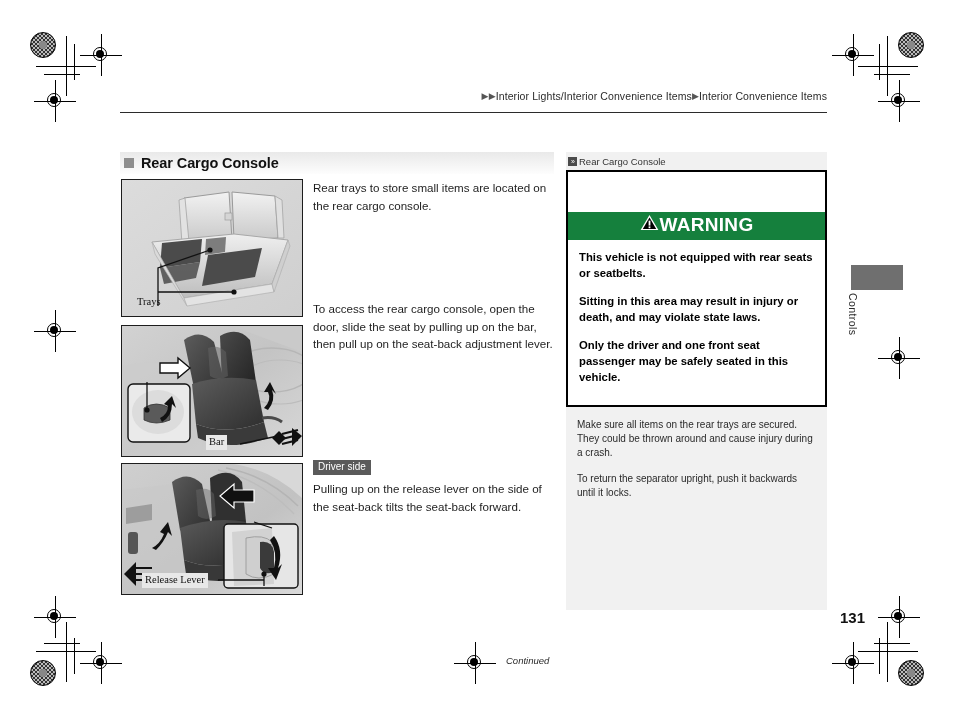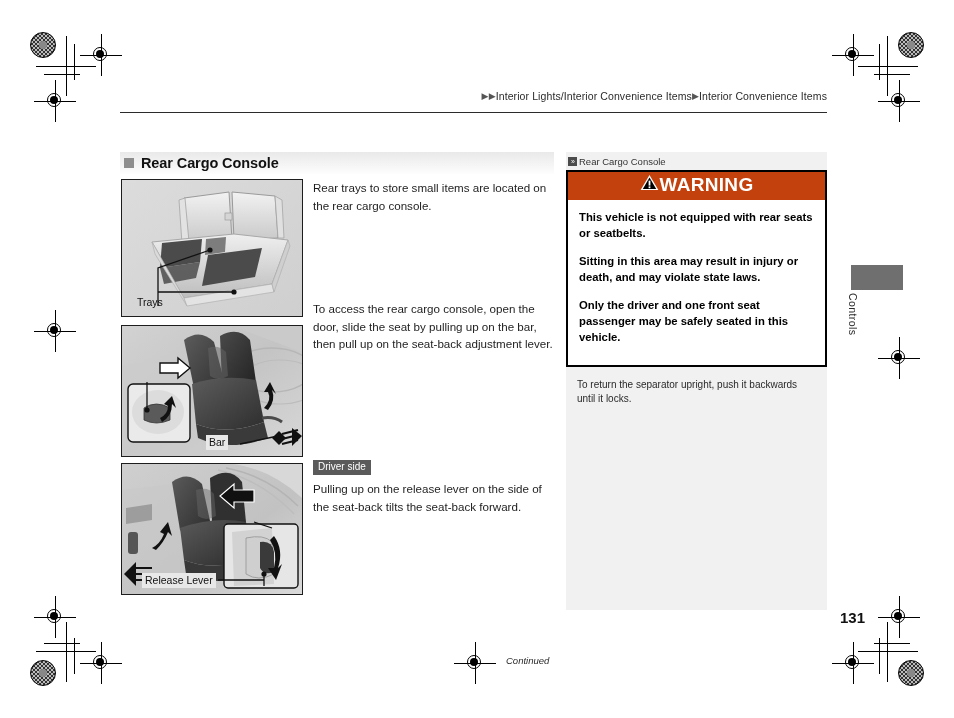--- a/index.html
+++ b/index.html
@@ -128,20 +128,21 @@
     color: #111;
     letter-spacing: -0.1px;
   }
   .fig {
     position: relative;
     width: 180px;
     border: 1px solid #1d1d1d;
     box-sizing: content-box;
     overflow: hidden;
     background: #a3a3a3;
+    font-family: Liberation Serif, serif;
   }
   .fig svg { display: block; }
 
   .body-text {
     position: absolute;
     font-size: 11.6px;
     line-height: 1.52;
     color: #1e1e1e;
     width: 243px;
     left: 313px;
@@ -184,30 +185,31 @@
     flex: none;
     letter-spacing: -1px;
   }
   .warn-box {
     margin: 0 0 0 0;
     border: 2px solid #000;
     background: #fff;
     box-sizing: border-box;
   }
   .warn-title {
-    background: #c2410c;
+    background: #15803d;
     color: #fff;
     text-align: center;
     font-size: 19px;
     font-weight: bold;
     letter-spacing: 0.3px;
     padding: 2px 0 4px 0;
     display: flex;
     align-items: center;
     justify-content: center;
+    margin-top: 40px;
   }
   .warn-title .tri {
     margin-right: 1px;
     display: inline-block;
   }
   .warn-body {
     padding: 9px 10px 11px 11px;
     font-size: 11.3px;
     font-weight: bold;
     line-height: 1.45;
@@ -554,20 +556,21 @@
         <span>WARNING</span>
       </div>
       <div class="warn-body">
         <p>This vehicle is not equipped with rear seats or seatbelts.</p>
         <p>Sitting in this area may result in injury or death, and may violate state laws.</p>
         <p>Only the driver and one front seat passenger may be safely seated in this vehicle.</p>
       </div>
     </div>
 
     <div class="notes">
+      <p>Make sure all items on the rear trays are secured. They could be thrown around and cause injury during a crash.</p>
       <p>To return the separator upright, push it backwards until it locks.</p>
     </div>
   </div>
 
   <div class="side-tab"></div>
   <div class="side-tab-label">Controls</div>
 
   <div class="continued">Continued</div>
   <div class="page-num">131</div>
 </div>

